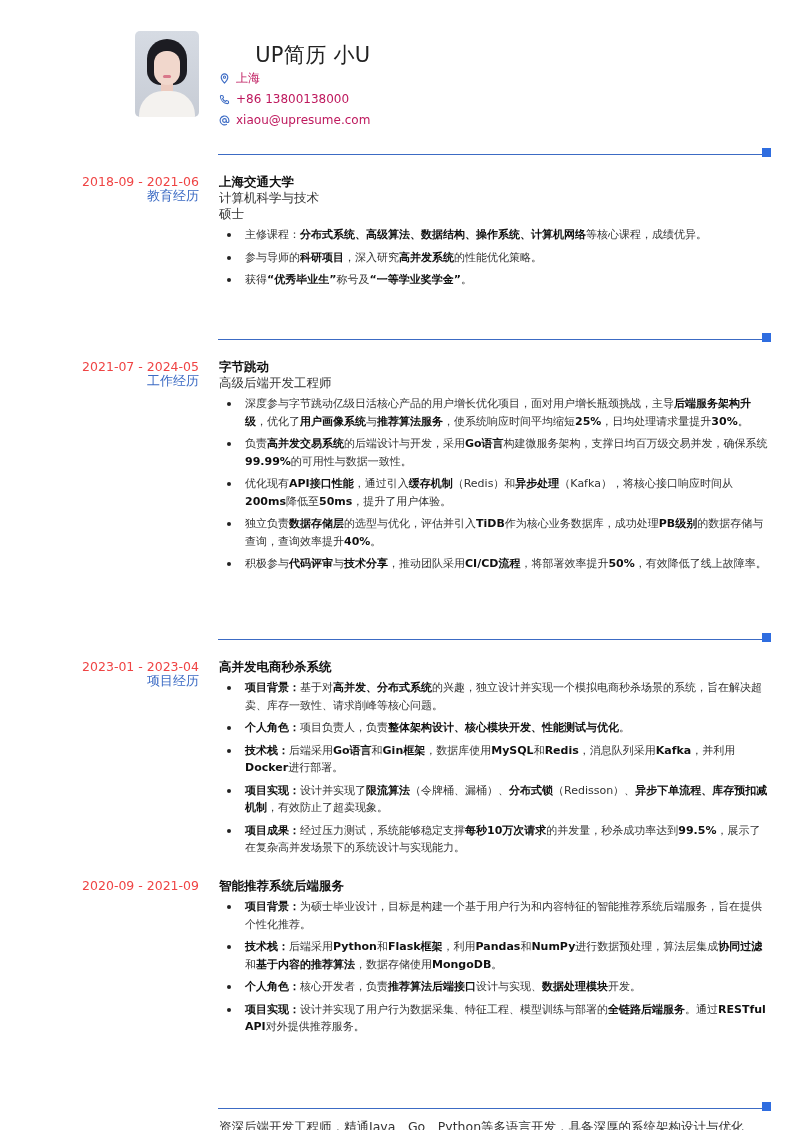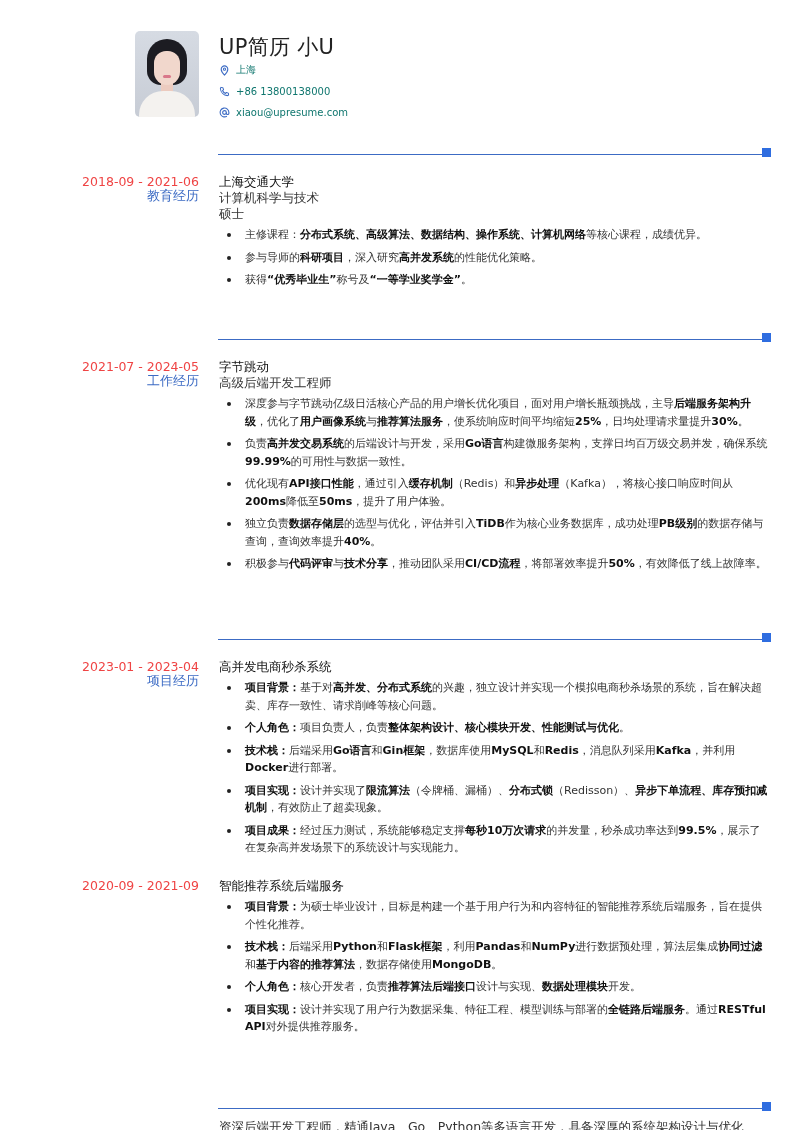--- a/index.html
+++ b/index.html
@@ -8,35 +8,35 @@
   .page { position: relative; width: 799px; height: 1130px; }
 
   .header { position: absolute; top: 31px; left: 135px; display: flex; }
   .avatar { width: 64px; height: 86px; border-radius: 5px; overflow: hidden; background: linear-gradient(180deg,#d6dbe3 0%, #c7ccd5 100%); position: relative; }
   .avatar .hair { position: absolute; left: 12px; top: 8px; width: 40px; height: 46px; border-radius: 20px 20px 14px 14px; background: #1c1c22; }
   .avatar .face { position: absolute; left: 19px; top: 20px; width: 26px; height: 34px; border-radius: 13px 13px 14px 14px; background: #f1d7cc; }
   .avatar .neck { position: absolute; left: 26px; top: 50px; width: 12px; height: 12px; background: #eccbbf; }
   .avatar .body { position: absolute; left: 4px; top: 60px; width: 56px; height: 30px; border-radius: 24px 24px 0 0; background: #f4f2ef; }
   .avatar .lips { position: absolute; left: 28px; top: 44px; width: 8px; height: 3px; border-radius: 2px; background: #d9788a; }
   .info { margin-left: 20px; }
-  .name { font-size: 21px; font-weight: 500; color: #222; line-height: 24px; margin-top: 4px; letter-spacing: 0.3px; }
-  .contact { display: flex; align-items: center; height: 20px; margin-top: 1px; font-size: 10px; color: #0f766e; }
+  .name { font-size: 21px; font-weight: 500; color: #222; line-height: 24px; margin-top: 12px; letter-spacing: 0.3px; text-align: right; }
+  .contact { display: flex; align-items: center; height: 20px; margin-top: 1px; font-size: 12px; color: #be185d; }
   .contact:first-of-type { margin-top: 6px; }
   .contact .ic { width: 11px; height: 11px; margin-right: 6px; display: inline-flex; align-items: center; justify-content: center; }
   .contact svg { width: 11px; height: 11px; }
 
   .section-head { position: absolute; left: 0; width: 799px; height: 18px; }
   .section-title { position: absolute; right: 600px; width: 120px; text-align: right; color: #3c6bc4; font-size: 13px; top: 0; margin-top: 45px; }
   .section-line { position: absolute; left: 218px; width: 544px; height: 1px; background: #3c6bc4; top: 12px; }
   .section-square { position: absolute; left: 762px; top: 6px; width: 9px; height: 9px; background: #2f6de0; }
 
   .entry { position: absolute; left: 0; width: 799px; }
   .date { position: absolute; right: 600px; width: 140px; text-align: right; color: #ef4444; font-size: 12.5px; top: 0; line-height: 17px; }
   .content { position: absolute; left: 219px; width: 552px; top: 0; }
-  .org { font-weight: normal; font-size: 12.5px; line-height: 17px; color: #111; }
+  .org { font-weight: bold; font-size: 12.5px; line-height: 17px; color: #111; }
   .sub { font-size: 12.5px; line-height: 16px; color: #333; }
   ul.bullets { list-style: none; margin-top: 4px; }
   ul.bullets li { position: relative; padding-left: 26px; font-size: 11px; line-height: 17.5px; color: #333; margin-bottom: 5px; }
   ul.bullets li::before { content: ""; position: absolute; left: 8px; top: 7px; width: 4px; height: 4px; border-radius: 50%; background: #222; }
   b { font-weight: bold; color: #111; }
   .summary { position: absolute; left: 219px; top: 1118px; width: 552px; font-size: 12.5px; color: #333; line-height: 17px; white-space: nowrap; overflow: hidden; }
 </style>
 </head>
 <body>
 

